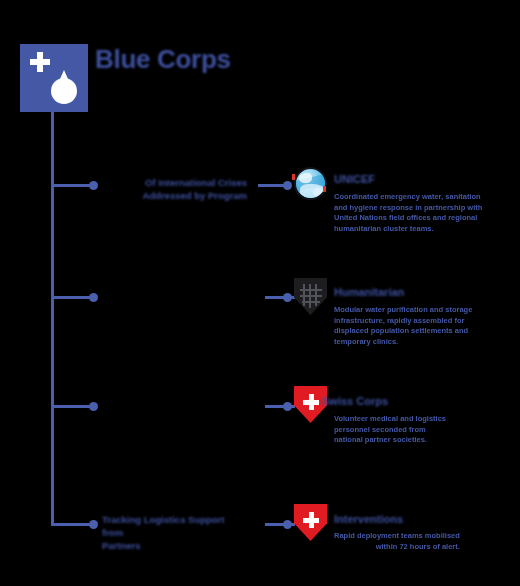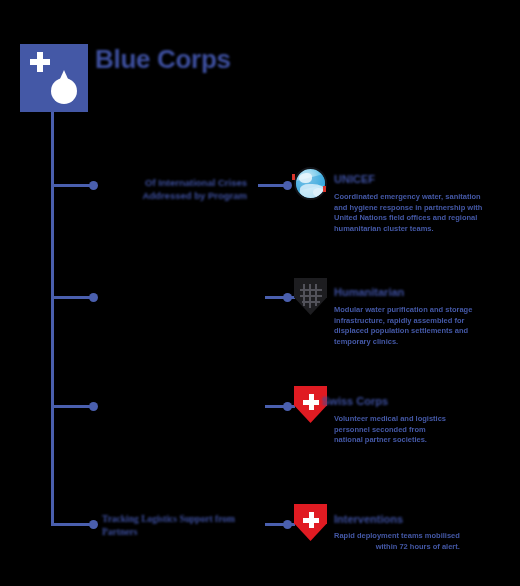--- a/index.html
+++ b/index.html
@@ -207,21 +207,21 @@
     <div class="shield-cross"></div>
   </div>
 
   <div class="row-head" style="left:322px;top:371px;">Swiss Corps</div>
   <div class="row-body" style="left:334px;top:390px;white-space:pre-line;">Volunteer medical and logistics
 personnel seconded from
 national partner societies.</div>
 
   <div class="branch" style="top:499px;"></div>
   <div class="branch-head" style="left:89px;top:496px;"></div>
-  <div class="row-left" style="top:489px;white-space:pre-line;font-family:Liberation Serif, serif;">Tracking Logistics Support from
+  <div class="row-left" style="top:489px;white-space:pre-line;">Tracking Logistics Support from
 Partners</div>
 
   <div class="mid-arrow" style="left:265px;top:499px;"></div>
   <div class="mid-arrow-head" style="left:283px;top:496px;"></div>
 
   <div class="icon" style="left:292px;top:478px;">
     <div class="shield shield-red"></div>
     <div class="shield-cross"></div>
   </div>
 

